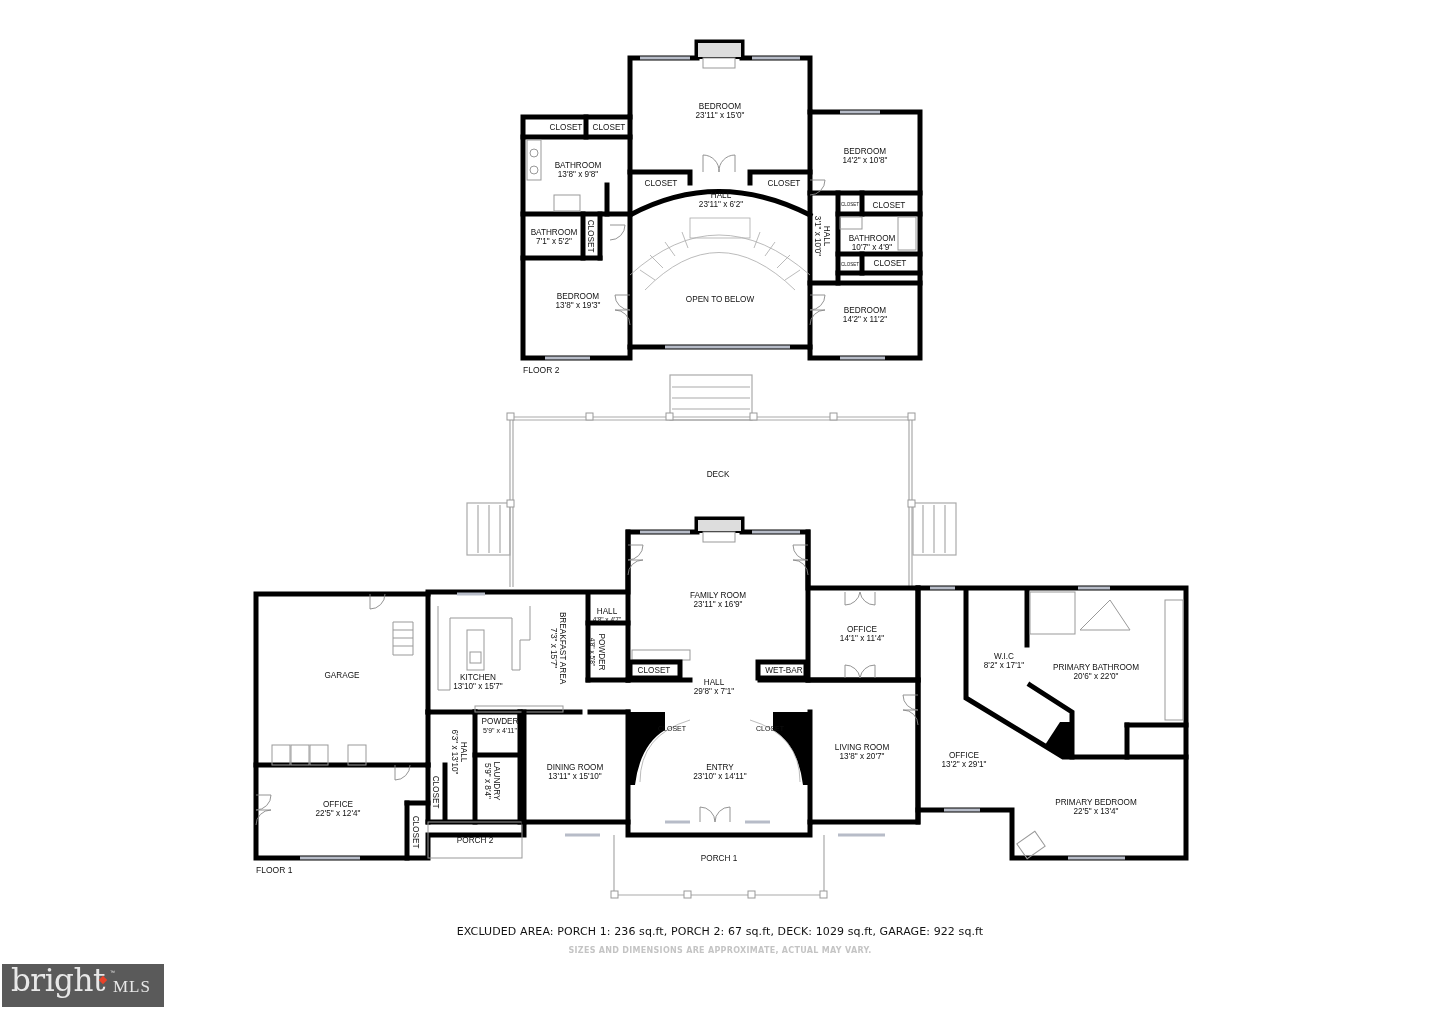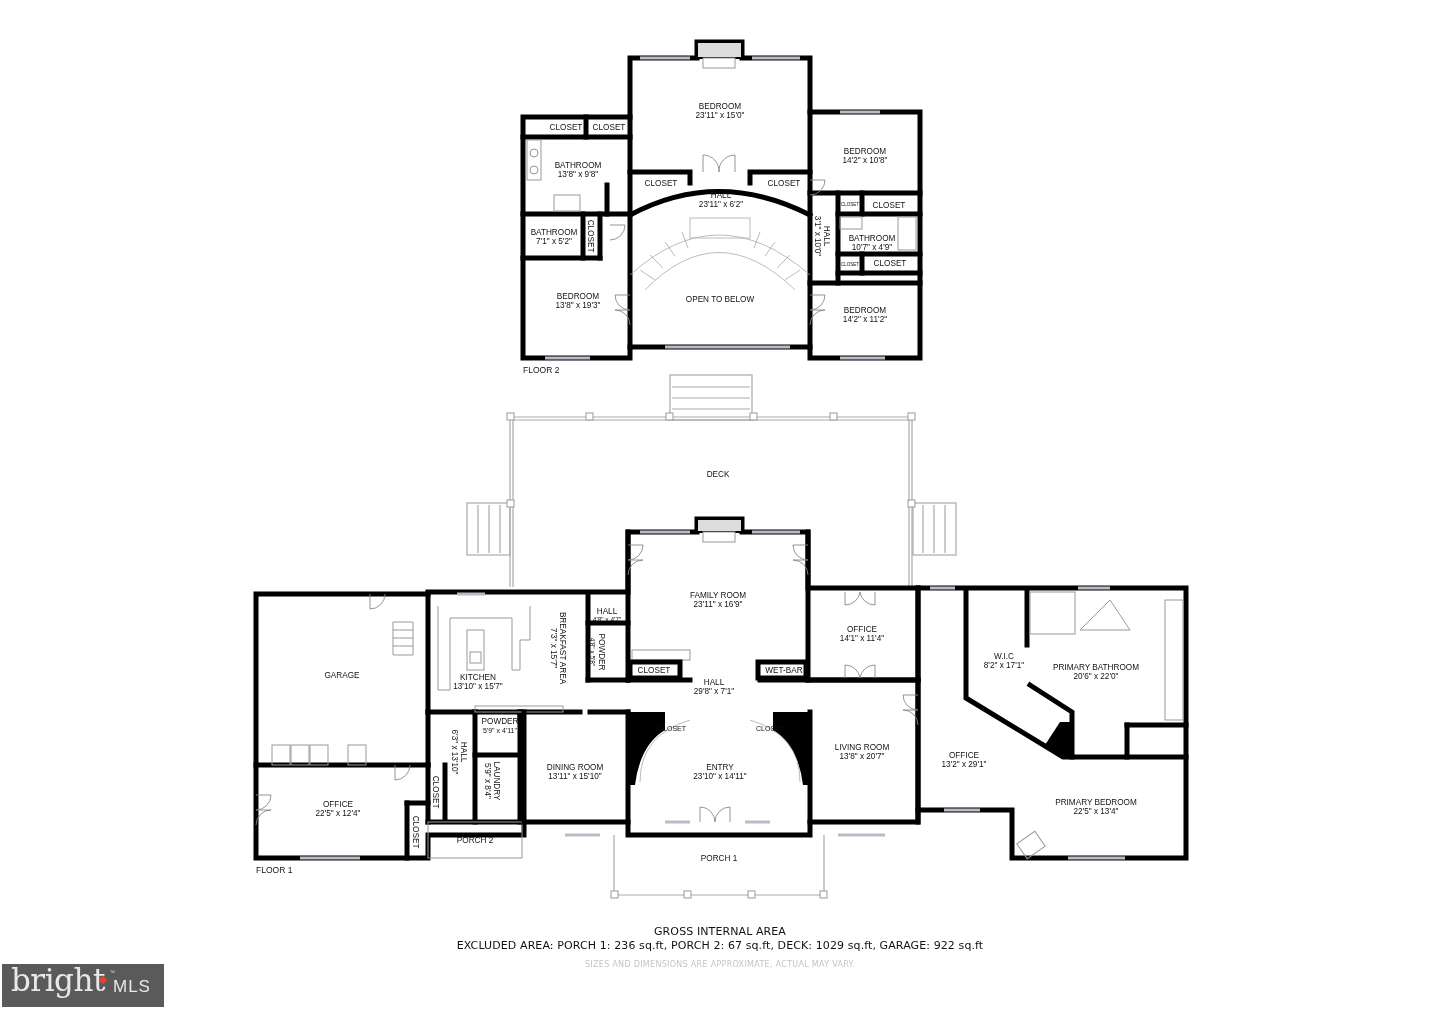--- a/index.html
+++ b/index.html
@@ -12,24 +12,24 @@
     .door { fill:none; stroke:#888; stroke-width:0.9; }
     .win { stroke:#b7bcc8; stroke-width:3; }
     .solid { fill:#000; }
     .hatch { fill:#ddd; stroke:#000; stroke-width:2; }
     .rl { font-family:"Liberation Sans", sans-serif; font-size:8.2px; fill:#111; text-anchor:middle; }
     .rl-small { font-size:4.5px; }
     .floor-label { font-family:"Liberation Sans", sans-serif; font-size:8.5px; fill:#111; }
     .stair { fill:none; stroke:#aaa; stroke-width:0.8; }
     #area-block { position:absolute; left:0; width:1440px; top:925px; text-align:center; font-family:"DejaVu Sans", sans-serif; color:#111; }
     #area-block .line { font-size:11px; line-height:14px; letter-spacing:0.1px; }
-    #area-block .disclaimer { font-size:8px; color:#c4c4c4; margin-top:7px; letter-spacing:0.3px; }
+    #area-block .disclaimer { font-size:8px; color:#c4c4c4; margin-top:7px; letter-spacing:0.3px;font-weight:bold; }
     #logo { position:absolute; left:2px; top:964px; width:162px; height:43px; background:#5a5a5a; }
     #logo .bright { position:absolute; left:9px; top:-2px; font-family:"DejaVu Serif", serif; font-size:31px; color:#e8e8e8; letter-spacing:-0.5px; }
-    #logo .mls { position:absolute; left:111px; top:13px; font-family:Liberation Sans, sans-serif; font-size:17px; color:#e8e8e8; letter-spacing:1px; }
+    #logo .mls { position:absolute; left:111px; top:13px; font-family:Liberation Serif, serif; font-size:17px; color:#e8e8e8; letter-spacing:1px; }
     #logo .star { position:absolute; left:98px; top:13px; width:6px; height:6px; background:#e8432a; transform:rotate(45deg); }
     #logo .tm { position:absolute; left:108px; top:5px; font-size:5px; color:#e8e8e8; font-family:"Liberation Sans", sans-serif; }
   </style>
 </head>
 <body>
 
 <svg id="plan" viewBox="0 0 1440 1018" xmlns="http://www.w3.org/2000/svg">
 
   <g>
 
@@ -340,21 +340,20 @@
       <text class="rl" x="964" y="767">13'2" x 29'1"</text>
     </g>
     <g>
       <text class="rl" x="1096" y="805">PRIMARY BEDROOM</text>
       <text class="rl" x="1096" y="814">22'5" x 13'4"</text>
     </g>
   </g>
 </svg>
 
 <div id="area-block">
-  <div class="line">GROSS INTERNAL AREA</div>
   <div class="line">EXCLUDED AREA: PORCH 1: 236 sq.ft, PORCH 2: 67 sq.ft, DECK: 1029 sq.ft, GARAGE: 922 sq.ft</div>
   <div class="disclaimer">SIZES AND DIMENSIONS ARE APPROXIMATE, ACTUAL MAY VARY.</div>
 </div>
 
 <div id="logo">
   <span class="bright">bright</span>
   <span class="star"></span>
   <span class="tm">™</span>
   <span class="mls">MLS</span>
 </div>

